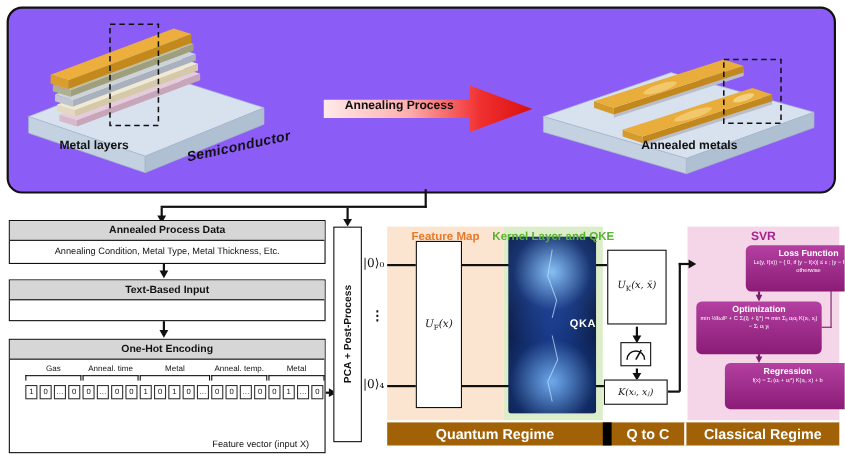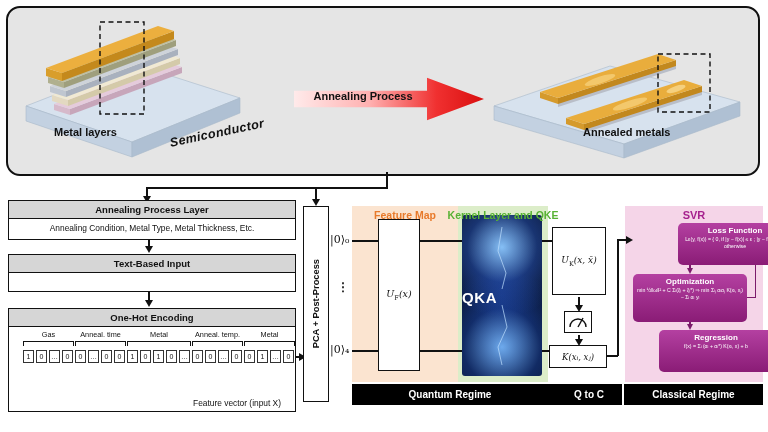--- a/index.html
+++ b/index.html
@@ -1,21 +1,21 @@
 <!DOCTYPE html>
 <html><head>
 <meta charset="utf-8">
 <style>
   html,body{margin:0;padding:0;background:#fff;}
   #fig{position:relative;width:768px;height:432px;background:#fff;overflow:hidden;
        font-family:"Liberation Sans",sans-serif;color:#111;}
 
   
   #top-panel{position:absolute;left:6px;top:6px;width:750px;height:166px;
-             border:2.5px solid #111;border-radius:14px;background:#e5e5e5;}
+             border:2.5px solid #111;border-radius:14px;background:#8b5cf6;}
   #chipL{position:absolute;left:6px;top:8px;}
   #chipR{position:absolute;left:472px;top:18px;}
   #arrowA{position:absolute;left:286px;top:68px;width:190px;height:46px;
           background:linear-gradient(90deg,#ffeaea 0%,#ffb0b0 40%,#f03030 75%,#d90f0f 100%);
           clip-path:polygon(0 32%,70% 32%,70% 4%,100% 50%,70% 96%,70% 68%,0 68%);}
   #arrowA-label{position:absolute;left:288px;top:82px;width:134px;text-align:center;
                 font-size:11px;font-weight:800;}
   .plabel{position:absolute;font-weight:bold;font-size:11px;}
   #lbl-metal{left:46px;top:118px;}
   #lbl-semi{left:162px;top:128px;font-style:italic;font-size:12.5px;transform:rotate(-12deg);transform-origin:left center;letter-spacing:.4px;}
@@ -81,38 +81,38 @@
         display:flex;align-items:center;justify-content:center;z-index:3;}
   .gate-label{font-family:"DejaVu Serif",serif;font-style:italic;font-size:9.5px;white-space:nowrap;}
   .gate-label sub{font-size:6.5px;font-style:normal;}
   #g-uf{left:378px;top:219px;width:42px;height:152px;}
   #g-qka{position:absolute;left:462px;top:215px;width:80px;height:161px;border-radius:3px;z-index:3;
          background-color:#081431;
          background-image:
            radial-gradient(circle at 50% 20%, rgba(140,200,255,.95), rgba(50,100,210,.4) 26%, transparent 52%),
            radial-gradient(circle at 50% 82%, rgba(120,185,255,.9), rgba(35,85,195,.35) 28%, transparent 55%),
            radial-gradient(ellipse at 50% 50%, rgba(20,50,130,.6), transparent 70%);}
-  #g-qka .qka-label{position:absolute;left:0;top:46%;width:100%;text-align:left;color:#fff;
-                    font-weight:bold;font-size:15px;letter-spacing:.6px;}
+  #g-qka .qka-label{position:absolute;left:0;top:46%;width:100%;text-align:right;color:#fff;
+                    font-weight:bold;font-size:10px;letter-spacing:.6px;}
   #g-uk{left:552px;top:227px;width:54px;height:68px;}
   #meas{left:564px;top:311px;width:28px;height:22px;}
   #kbox{left:549px;top:345px;width:58px;height:23px;}
   #kbox .gate-label{font-size:8.5px;}
   #g-uk .gate-label{font-size:9px;}
 
   
   .svr-box{position:absolute;left:633px;width:114px;border-radius:5px;color:#fff;text-align:center;
            background:linear-gradient(180deg,#b440a1,#8a1c76);overflow:hidden;z-index:4;}
   #svr1{top:223px;height:42px;margin-left:45px;} #svr2{top:274px;height:48px;} #svr3{top:330px;height:42px;margin-left:26px;}
   .svr-t{font-size:8px;font-weight:bold;margin-top:3px;}
   .svr-f{font-size:5.2px;line-height:1.35;padding:1px 3px;}
 
   
   #regimes{position:absolute;left:352px;top:384px;width:411px;height:21px;display:flex;
-           background:#000000;color:#fff;font-weight:bold;font-size:10px;}
+           background:#a16207;color:#fff;font-weight:bold;font-size:13px;}
   .rseg{display:flex;align-items:center;justify-content:center;box-sizing:border-box;}
   #rs0{width:196px;} #rs1{width:74px;border-left:8px solid #000000;} #rs2{width:141px;border-left:2px solid #fff;}
 </style>
 </head>
 <body>
 
 <div id="fig">
 
   <div id="top-panel">
 
@@ -174,21 +174,21 @@
   <div class="ln" style="left:386px;top:172px;width:2px;height:17px;"></div>
   <div class="ln" style="left:146px;top:187px;width:242px;height:2px;"></div>
   <div class="ln" style="left:146px;top:189px;width:2px;height:8px;"></div>
   <div class="ah-down" style="left:143px;top:196px;"></div>
   <div class="ln" style="left:315px;top:189px;width:2px;height:11px;"></div>
   <div class="ah-down" style="left:312px;top:199px;"></div>
   <div class="ln" style="left:296px;top:356px;width:5px;height:2px;"></div>
   <div class="ah-right" style="left:299px;top:353px;"></div>
 
   <div id="box1" class="fbox">
-    <div class="fbox-h">Annealing Process Layer</div>
+    <div class="fbox-h">Annealed Process Data</div>
     <div class="fbox-b">Annealing Condition, Metal Type, Metal Thickness, Etc.</div>
   </div>
   <div class="ln" style="left:148px;top:240px;width:2px;height:7px;"></div>
   <div class="ah-down" style="left:145px;top:246px;"></div>
 
   <div id="box2" class="fbox">
     <div class="fbox-h">Text-Based Input</div>
   </div>
   <div class="ln" style="left:148px;top:292px;width:2px;height:9px;"></div>
   <div class="ah-down" style="left:145px;top:300px;"></div>

